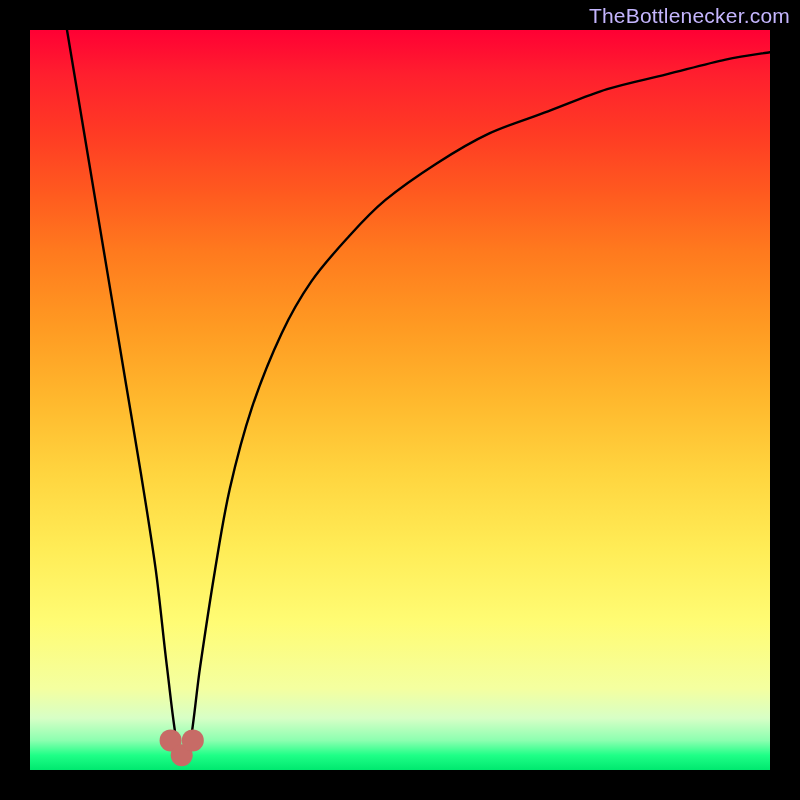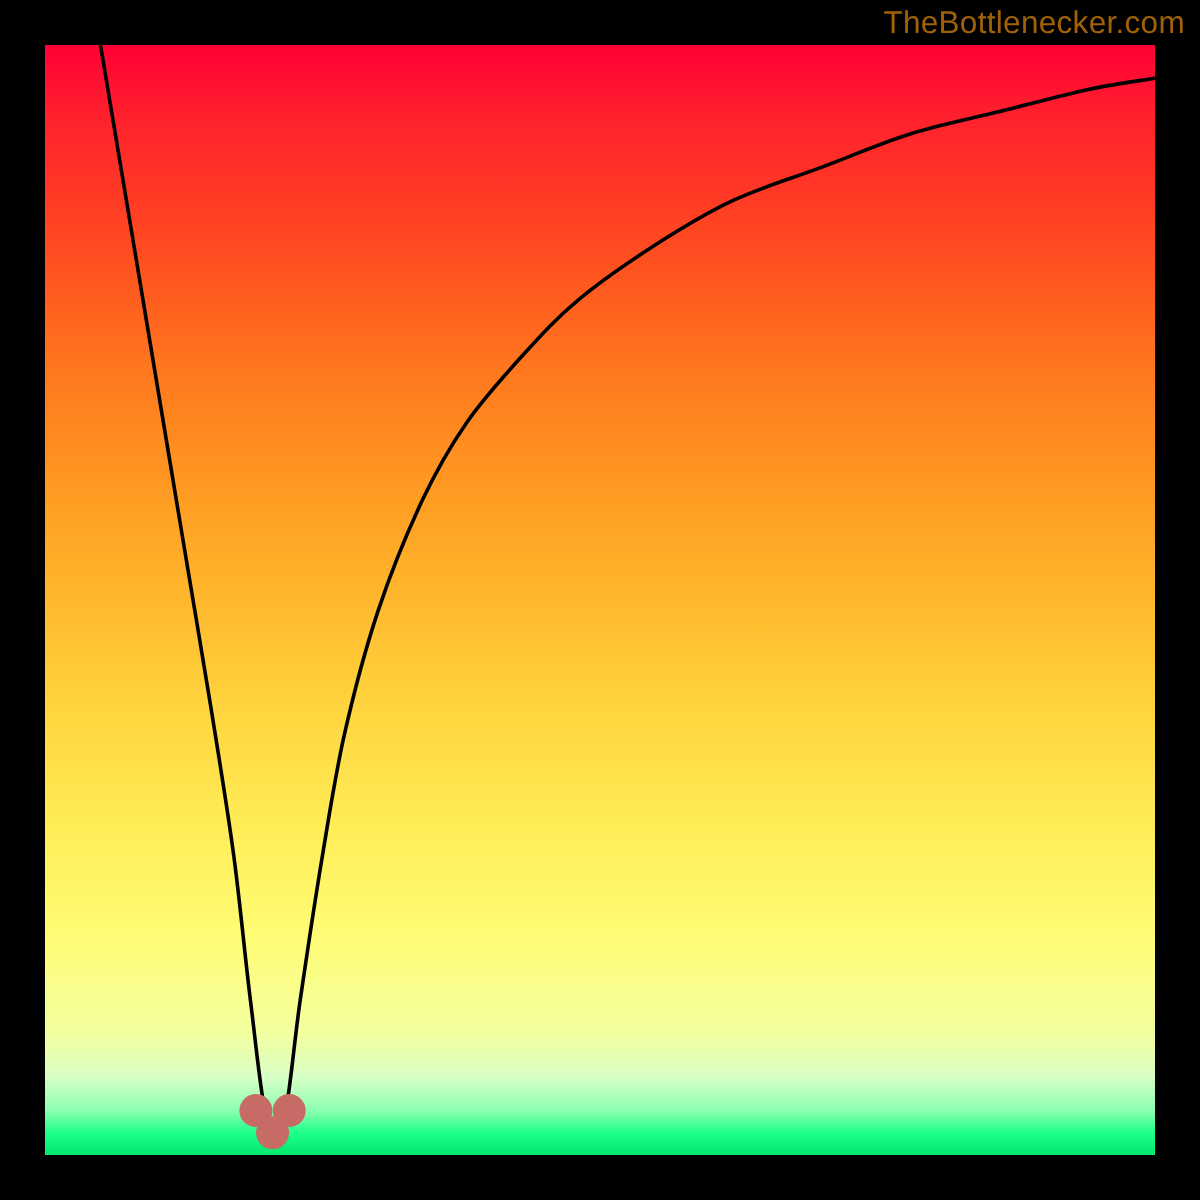--- a/index.html
+++ b/index.html
@@ -53,21 +53,21 @@
   .curve-svg {
     position: absolute;
     top: 0; left: 0;
     width: 100%;
     height: 100%;
   }
   .watermark {
     position: absolute;
     top: 4px;
     right: 10px;
-    color: #a16207;
+    color: #c4b5fd;
     font-size: 21px;
     letter-spacing: 0.2px;
     font-weight: 400;
     user-select: none;
   }
 </style>
 </head>
 <body>
 
 <div class="frame">

